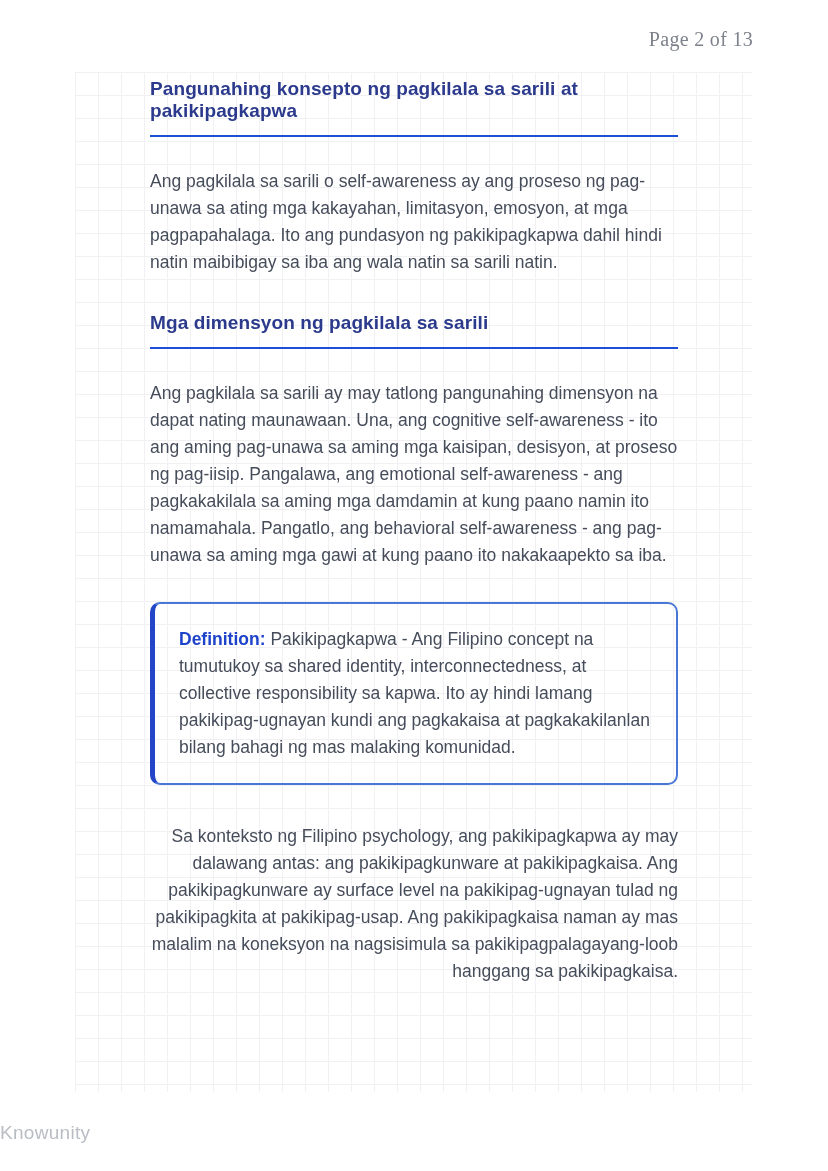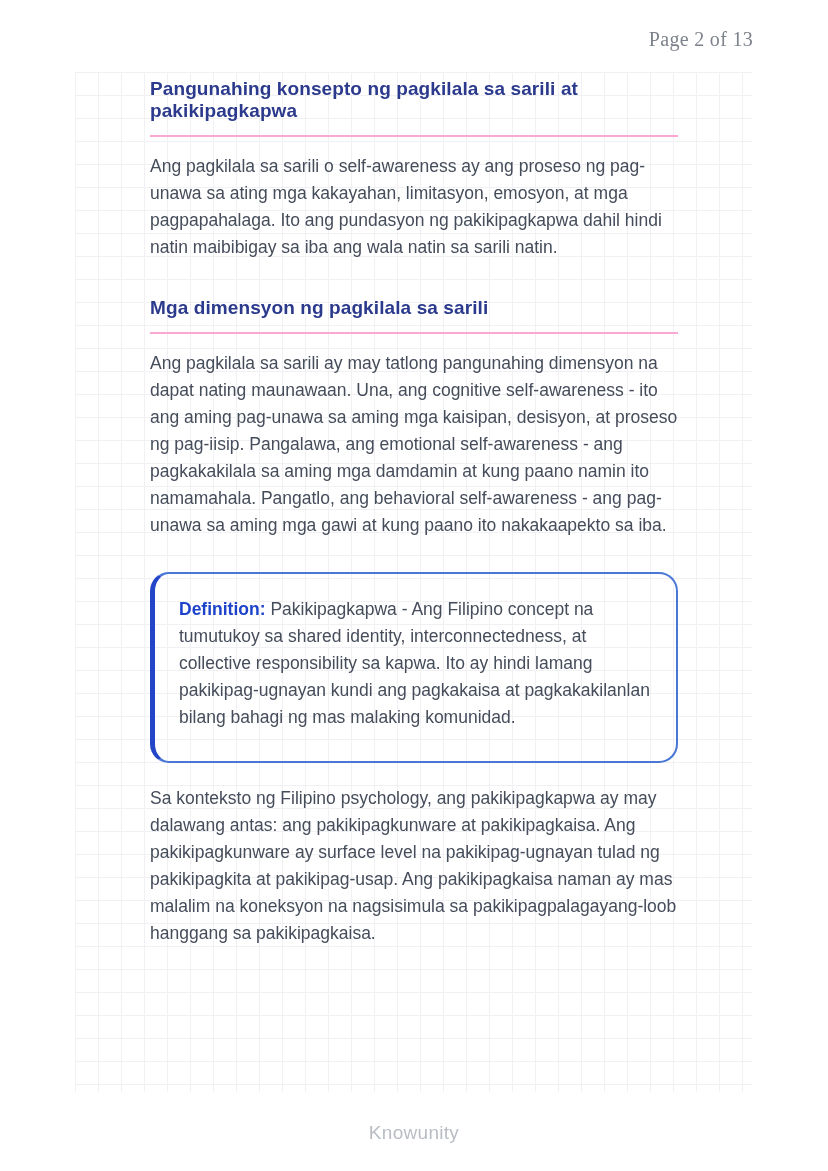--- a/index.html
+++ b/index.html
@@ -36,52 +36,51 @@
     left: 150px;
     top: 78px;
     width: 528px;
   }
   .section-heading {
     font-size: 19px;
     font-weight: bold;
     color: #2b3a8c;
     letter-spacing: 0.1px;
     padding-bottom: 13px;
-    border-bottom: 2px solid #f9a8d4;
+    border-bottom: 2px solid #1d4ed8;
   }
   .body-paragraph {
     font-size: 17.5px;
     line-height: 27px;
     color: #454c5a;
-    margin-top: 16px;
+    margin-top: 31px;
   }
   .gap-after-p { margin-bottom: 36px; }
   .h2-spacer { margin-top: 12px; }
   .definition-box {
     margin-top: 33px;
     border: 2px solid #4a77d6;
     border-left: 5px solid #2346c8;
-    border-radius: 19px;
-    padding: 22px 26px 30px 24px;
+    border-radius: 10px;
+    padding: 22px 26px 22px 24px;
     font-size: 17.5px;
     line-height: 27px;
     color: #454c5a;
     background: transparent;
   }
   .definition-label {
     font-weight: bold;
     color: #1e43cb;
   }
-  .closing-paragraph { margin-top: 22px; }
+  .closing-paragraph { margin-top: 38px; text-align: right; }
   .footer-brand {
     position: absolute;
     left: 0;
     width: 828px;
     top: 1122px;
-    text-align: center;
     font-size: 19px;
     color: #b9bdc4;
     letter-spacing: 0.3px;
   }
 </style>
 </head>
 <body>
 
 <div class="page-number">Page 2 of 13</div>
 

